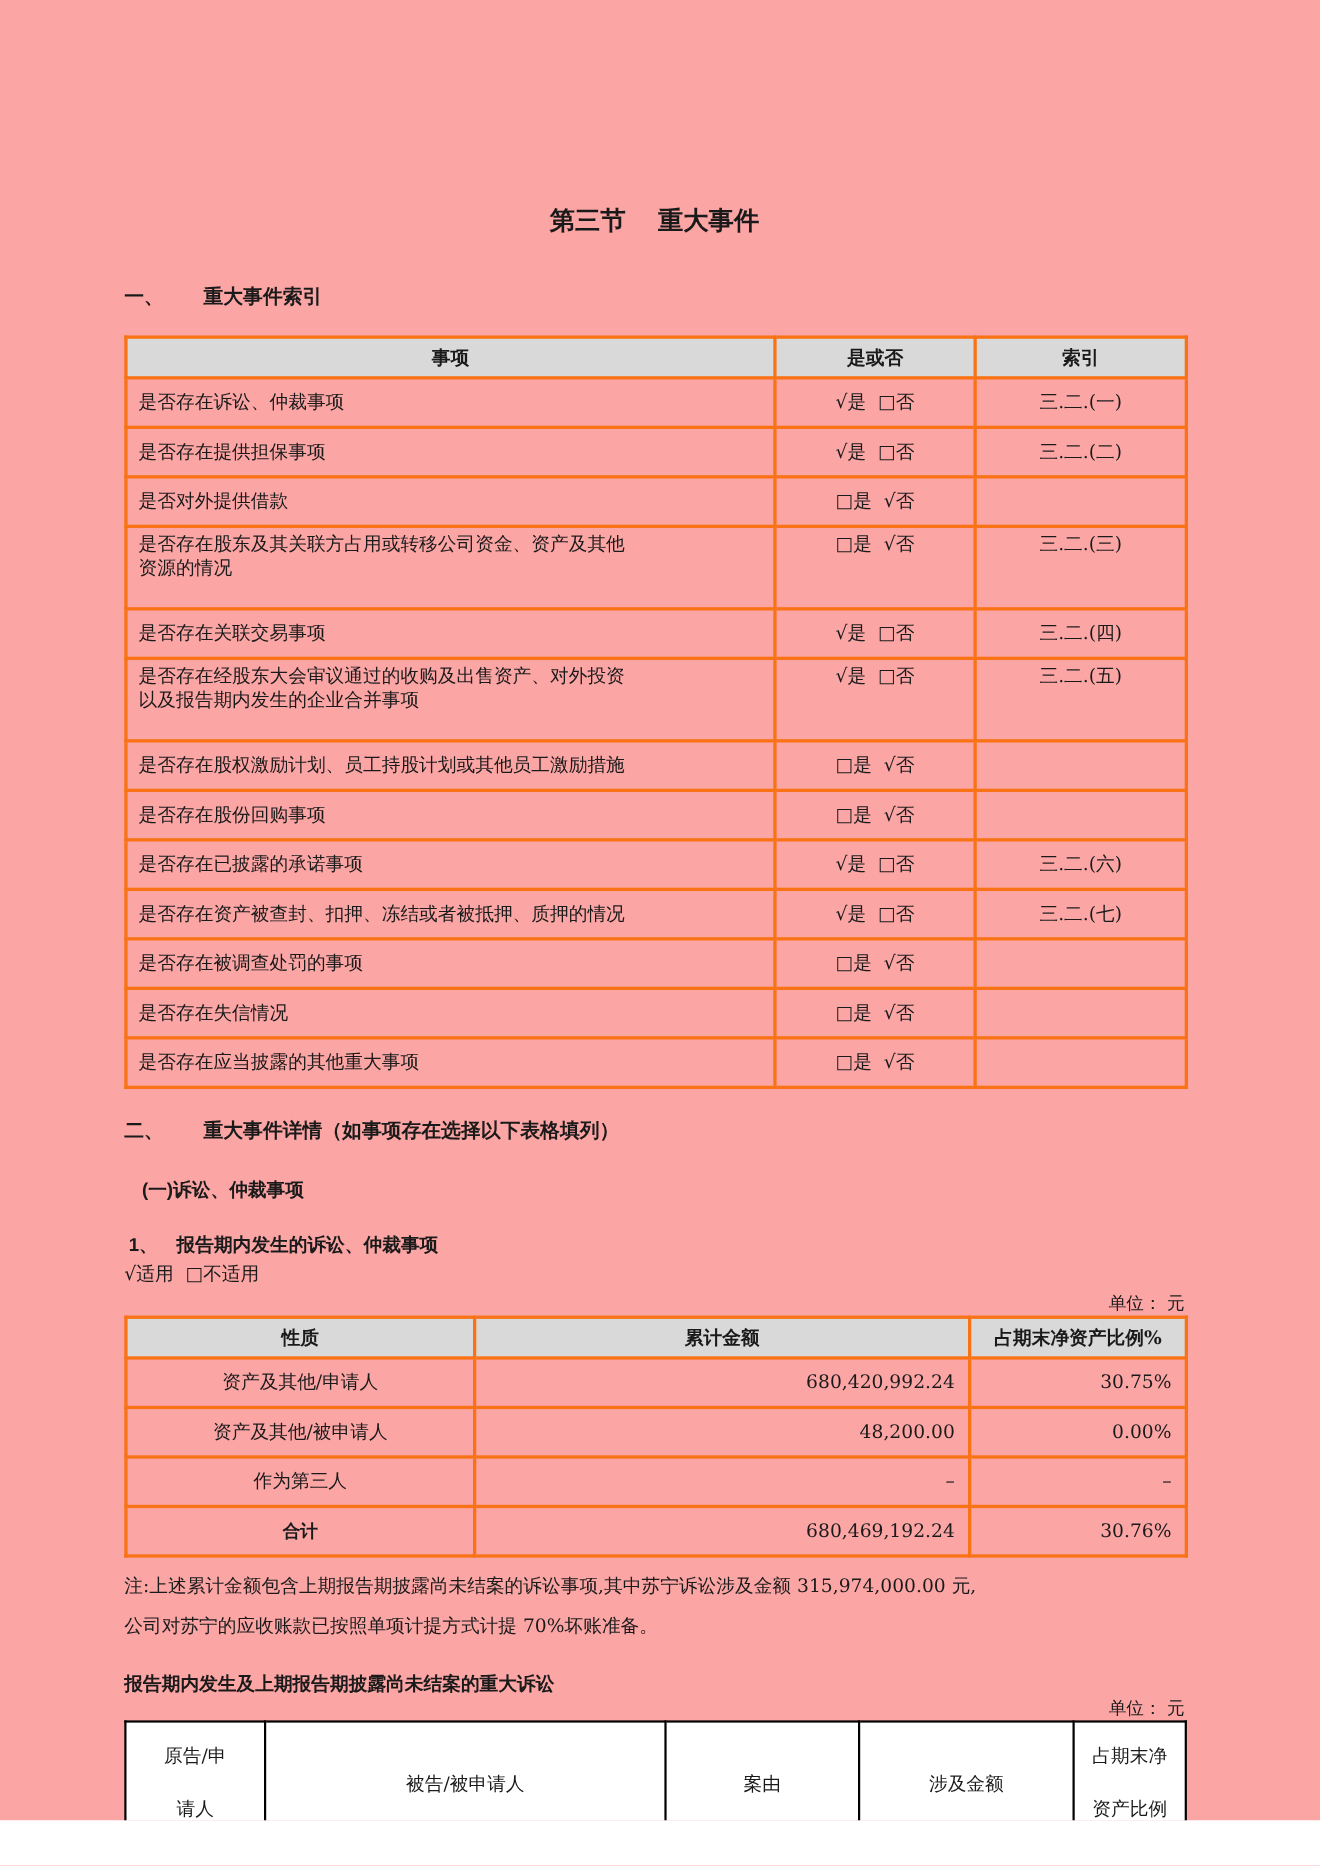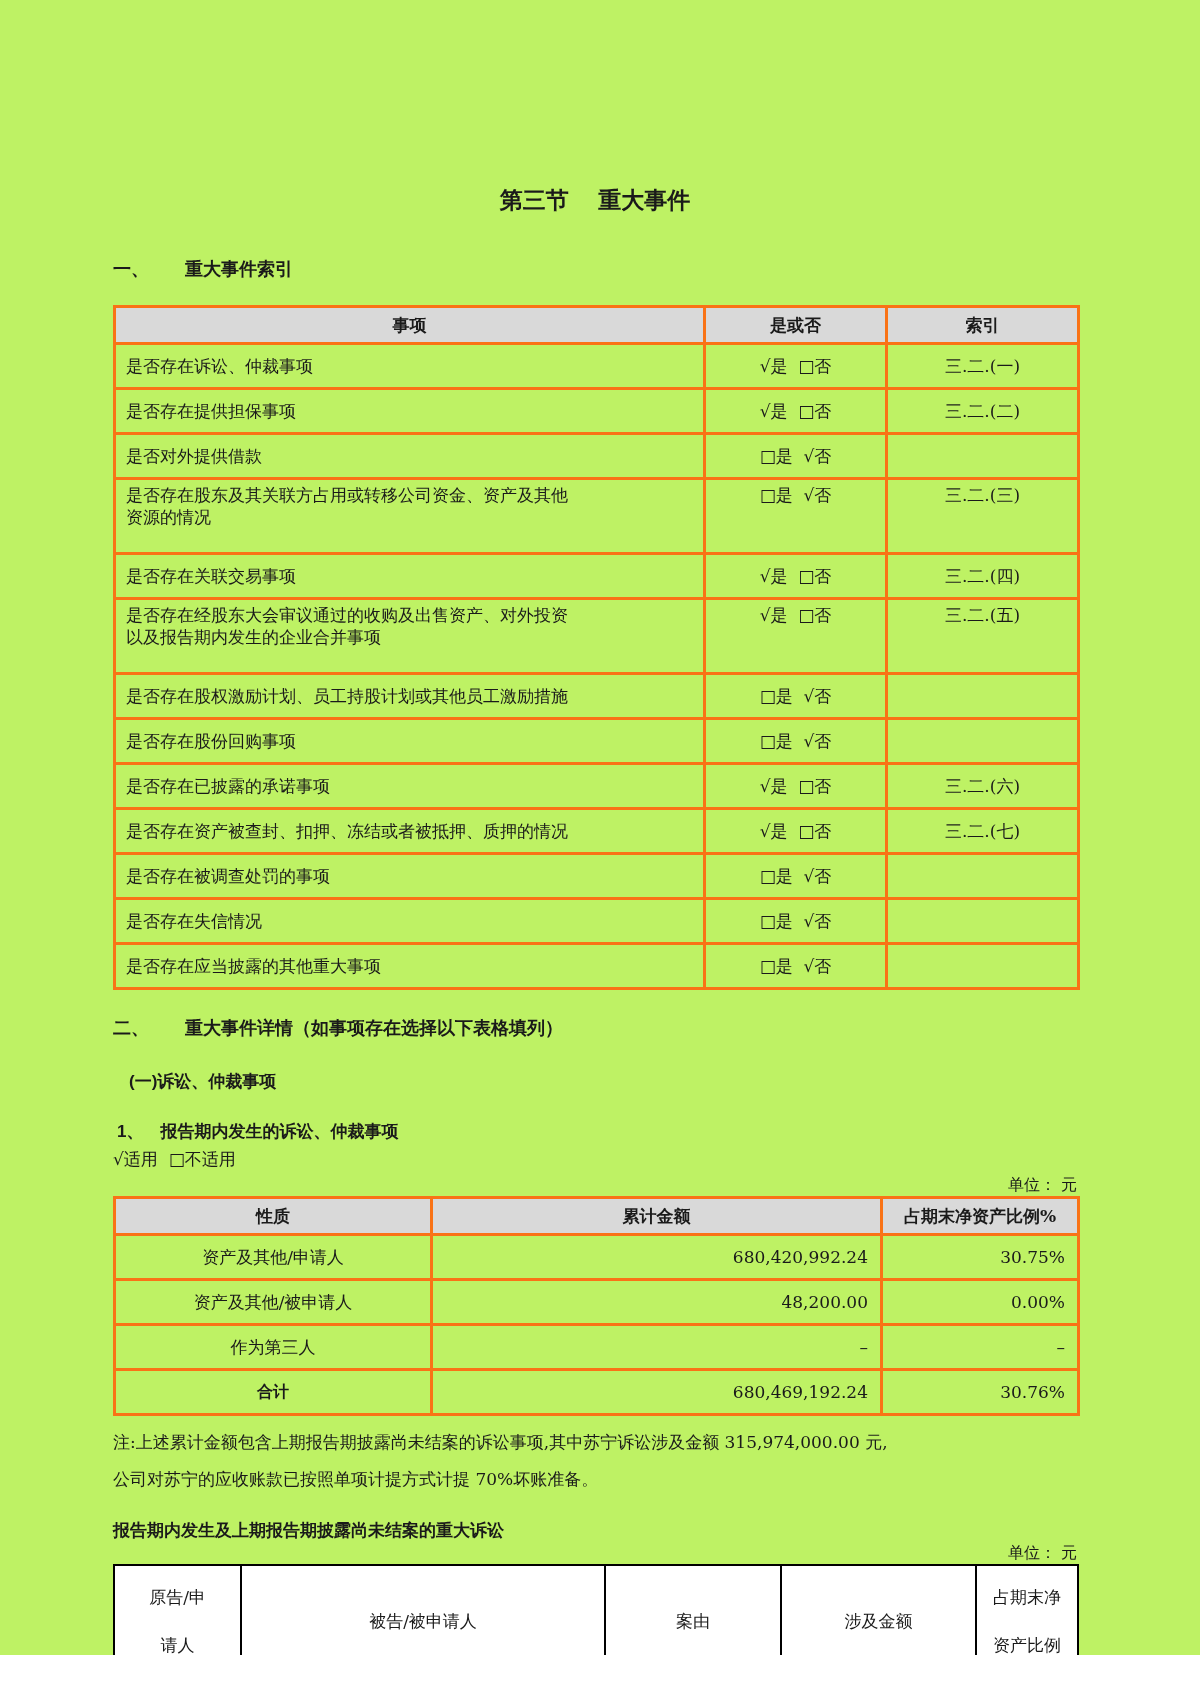--- a/index.html
+++ b/index.html
@@ -1,19 +1,19 @@
 <!DOCTYPE html>
 <html><head>
 <meta charset="utf-8">
 <style>
   html,body { margin:0; padding:0; background:#ffffff; }
   .page {
     position:relative;
     width:1200px; height:1655px;
-    background:#bef264;
+    background:#fca5a5;
     color:#1a1a1a;
     font-family:"DejaVu Serif", serif;
     overflow:hidden;
   }
   .content { padding:0 123px 0 113px; }
 
   
   .doc-title {
     margin:0; padding-top:184px;
     text-align:center;

